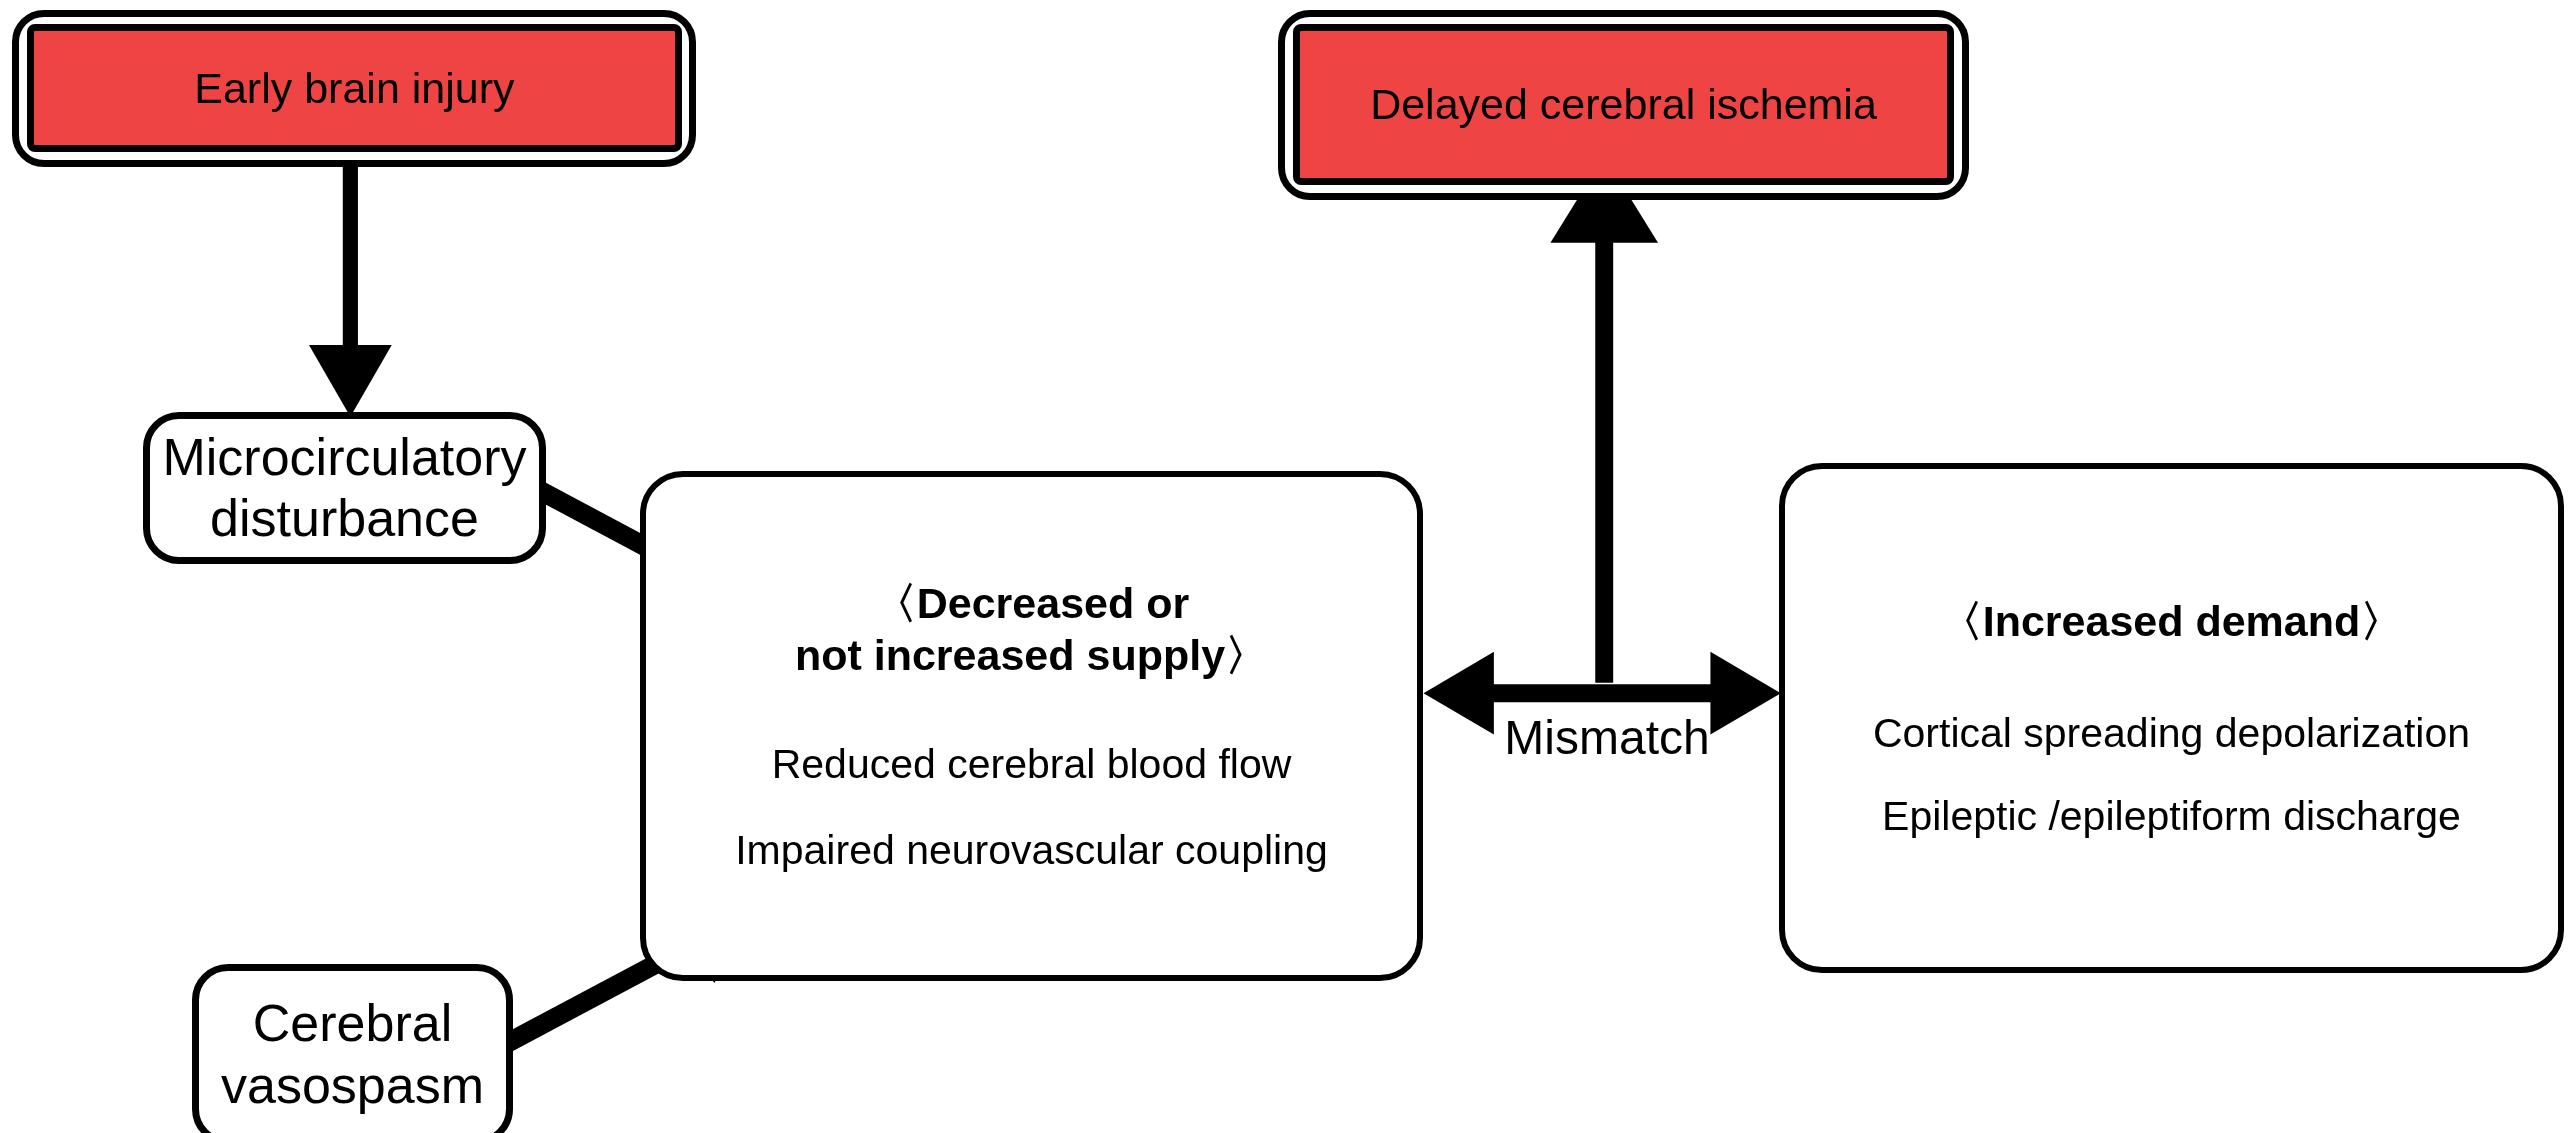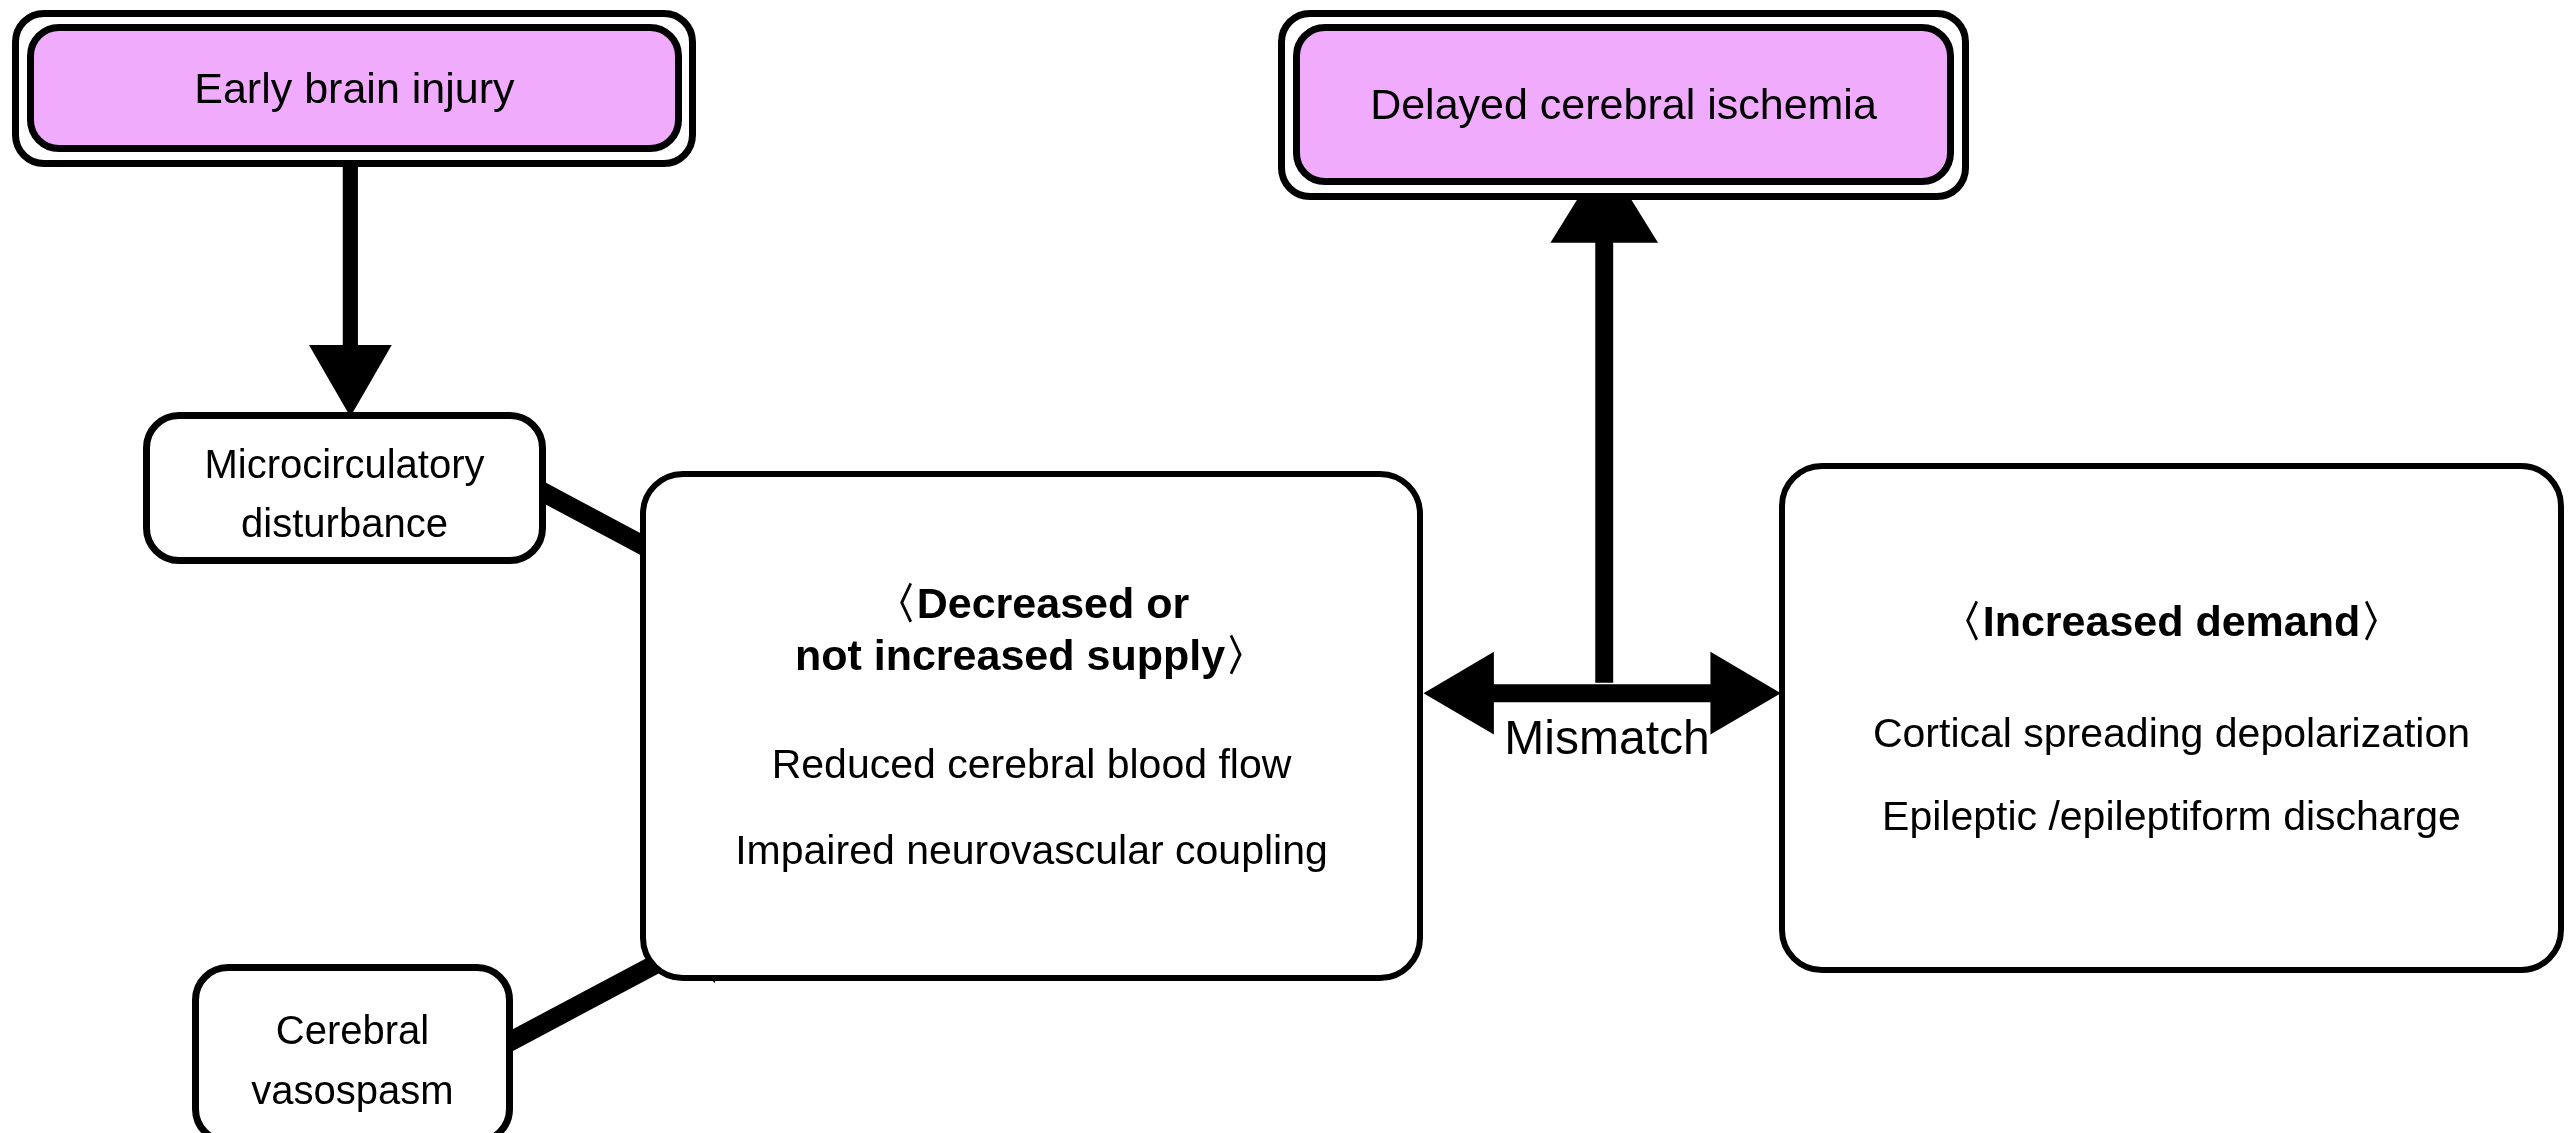--- a/index.html
+++ b/index.html
@@ -40,25 +40,25 @@
   .node-double {
     border: 7.6px solid #000000;
     border-radius: 32px;
     padding: 7.6px;
   }
   .node-double > .inner {
     width: 100%;
     height: 100%;
     box-sizing: border-box;
     border: 7.6px solid #000000;
-    border-radius: 32px;
+    border-radius: 8px;
     display: flex;
     align-items: center;
     justify-content: center;
-    background: #f0abfc;
+    background: #ef4444;
     text-align: center;
   }
 
   
   .node-single {
     border: 7.6px solid #000000;
     border-radius: 36px;
   }
   .node-big {
     border: 6.2px solid #000000;
@@ -66,21 +66,21 @@
   }
 
   #node-early-brain-injury { left: 12.4px;  top: 9.7px;  width: 684px; height: 157px; }
   #node-delayed-cerebral-ischemia { left: 1278px; top: 9.7px;  width: 691px; height: 190px; }
   #node-microcirculatory-disturbance { left: 143px; top: 412px; width: 403px; height: 152px; }
   #node-cerebral-vasospasm { left: 192px; top: 964px; width: 321px; height: 181px; }
   #node-supply { left: 640px;  top: 471px; width: 783px; height: 510px; }
   #node-demand { left: 1779px; top: 463px; width: 785px; height: 510px; }
 
   .term-label { font-size: 43px; white-space: nowrap; }
-  .small-label { font-size: 40px; margin-top: 12px; }
+  .small-label { font-size: 52px; }
 
   .panel-head {
     font-size: 43px;
     font-weight: bold;
     line-height: 1.2;
   }
   .panel-line {
     font-size: 41px;
     white-space: nowrap;
   }

